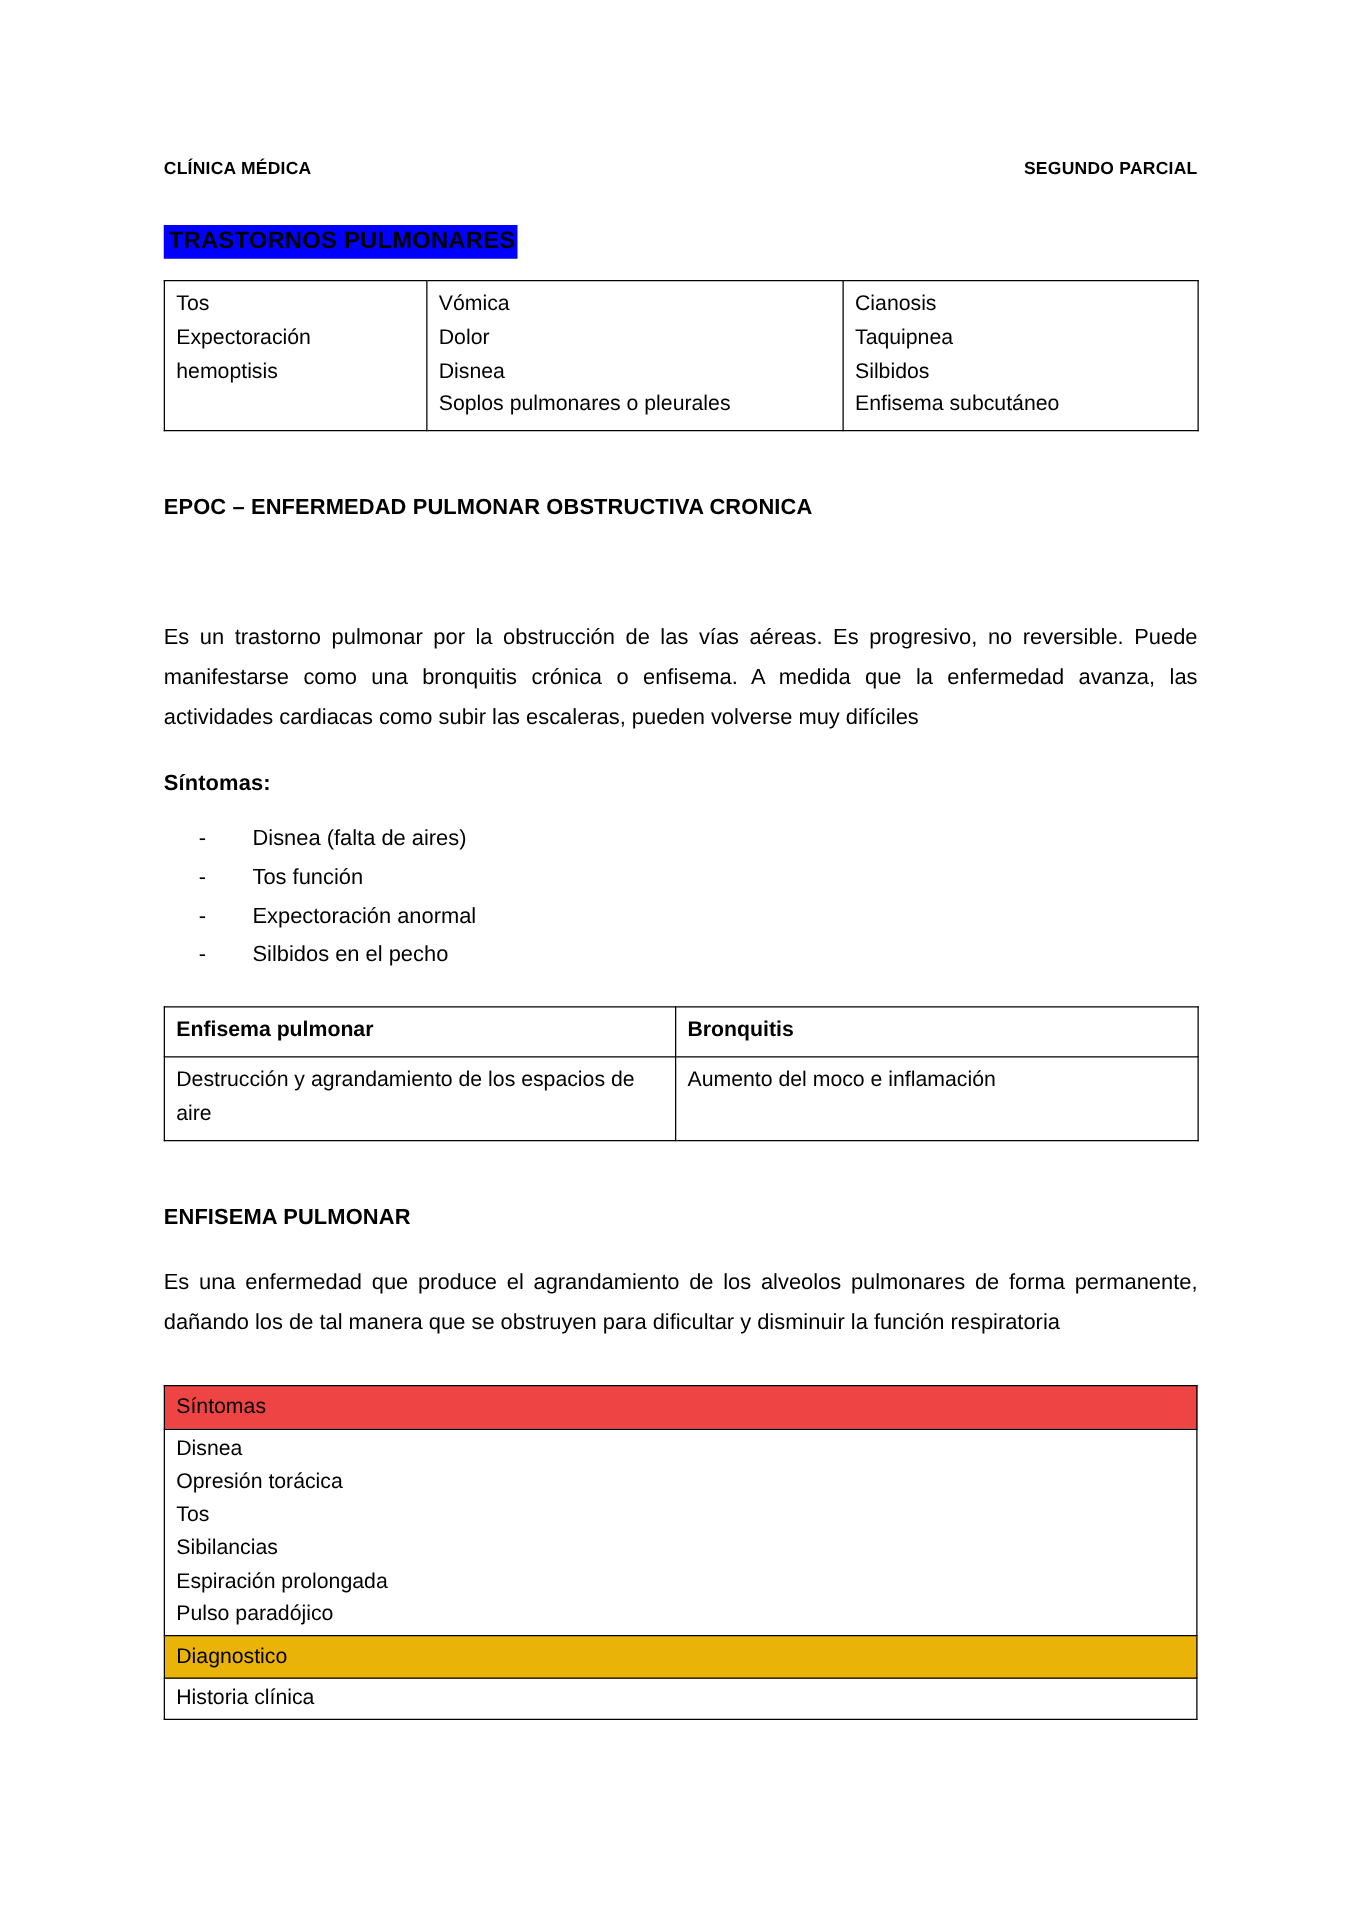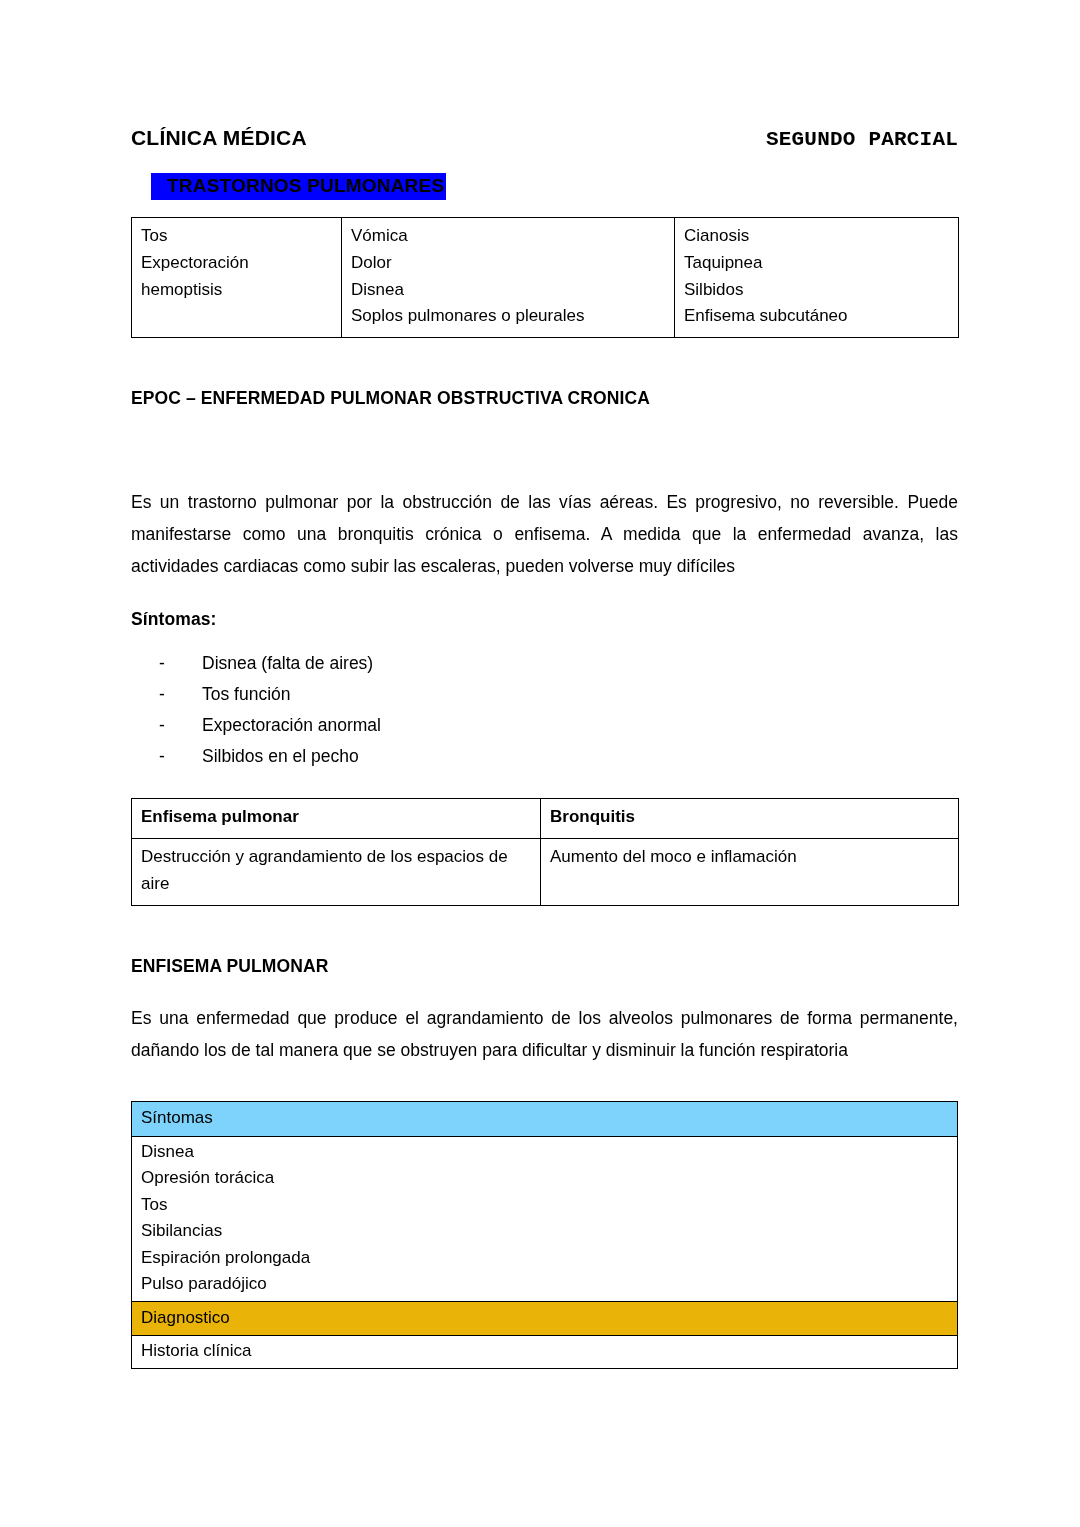--- a/index.html
+++ b/index.html
@@ -31,39 +31,38 @@
     top: 126px;
     width: 827px;
   }
 
   
   .doc-header {
     display: flex;
     justify-content: space-between;
     align-items: baseline;
     font-weight: bold;
-    font-size: 21px;
+    font-size: 14px;
     letter-spacing: 0.2px;
-    margin-bottom: 22px;
+    margin-bottom: 38px;
   }
   .doc-header .left { text-align: left; }
-  .doc-header .right { text-align: right; font-family: Liberation Mono, monospace; }
+  .doc-header .right { text-align: right; }
 
   
   .hl-title-wrap {
     margin-bottom: 17px;
   }
   .hl-title {
     display: inline-block;
     font-weight: bold;
     font-size: 19px;
     letter-spacing: 0.2px;
-    padding: 2px 2px 3px 16px;
+    padding: 2px 2px 3px 4px;
     line-height: 1.15;
-    margin-left: 20px;
   }
 
   
   table.doc-table {
     border-collapse: collapse;
     width: 827px;
     table-layout: fixed;
     margin: 0 0 0 0;
   }
   table.doc-table td,
@@ -266,21 +265,21 @@
     <h2 class="sec">ENFISEMA PULMONAR</h2>
     <div class="gap-after-sec"></div>
 
     <p class="body">Es una enfermedad que produce el agrandamiento de los alveolos pulmonares de forma permanente, dañando los de tal manera que se obstruyen para dificultar y disminuir la función respiratoria</p>
 
     <div class="spacer-lg"></div>
 
     <table class="color-table">
       <tbody>
         <tr>
-          <td class="band" id="band-symptoms" style="background-color: #7dd3fc;">Síntomas</td>
+          <td class="band" id="band-symptoms" style="background-color: #ef4444;">Síntomas</td>
         </tr>
         <tr>
           <td class="stack-cell">
             <div>Disnea</div>
             <div>Opresión torácica</div>
             <div>Tos</div>
             <div>Sibilancias</div>
             <div>Espiración prolongada</div>
             <div>Pulso paradójico</div>
           </td>

